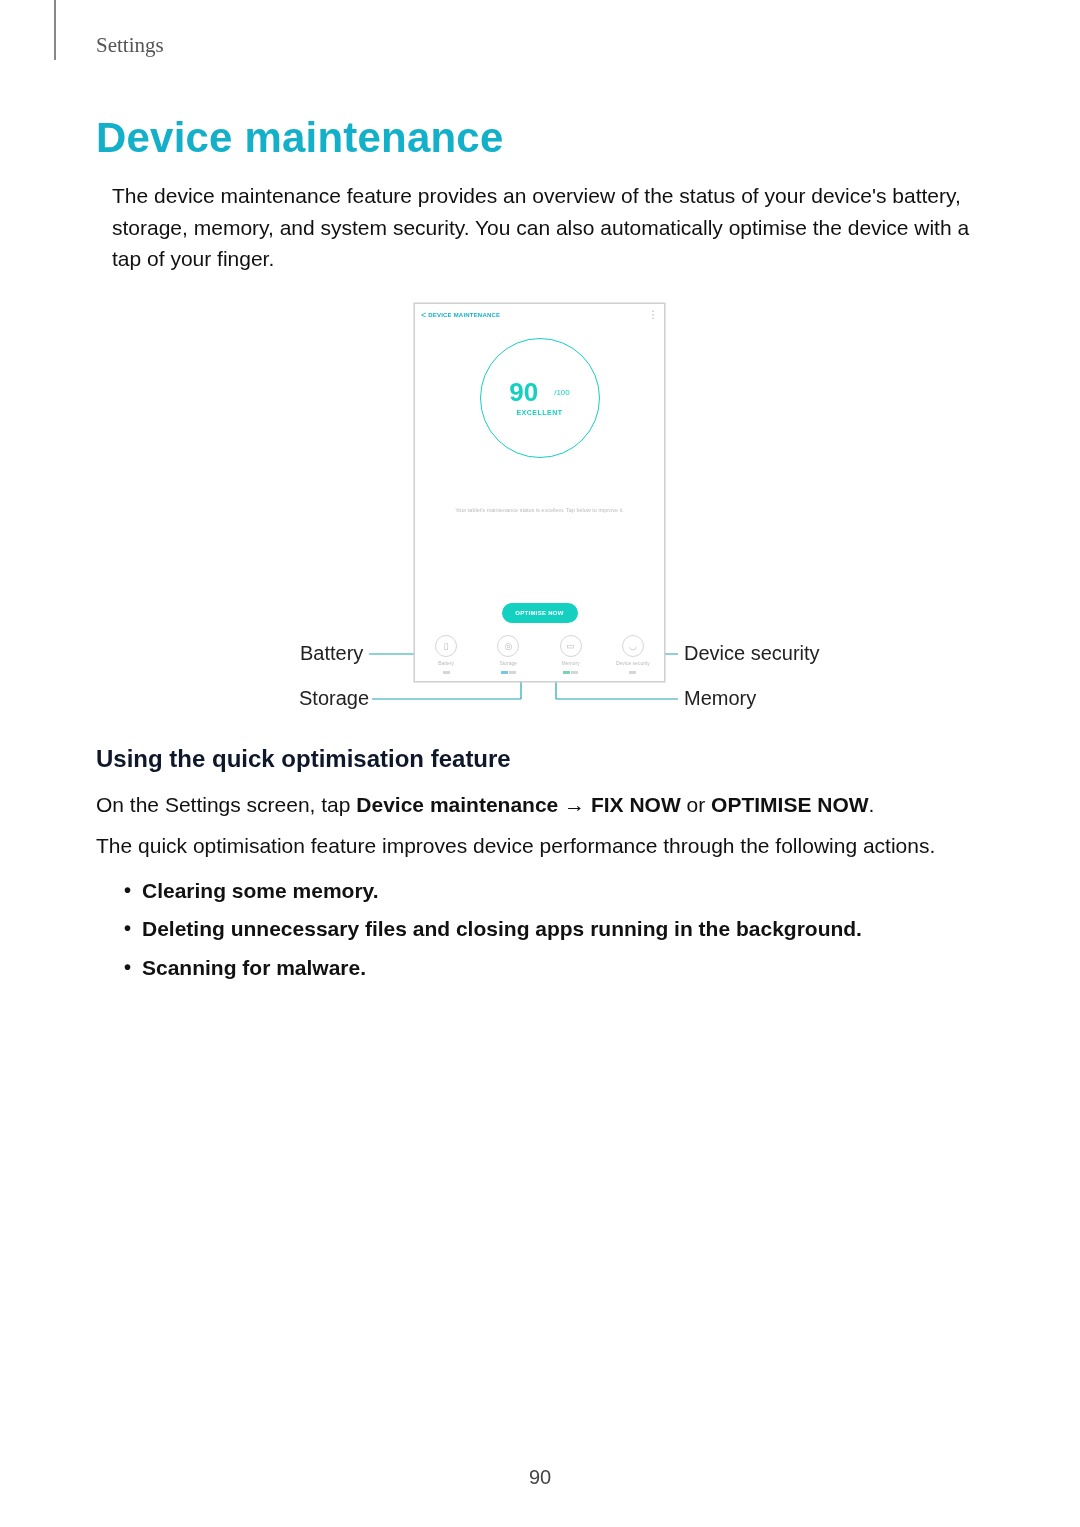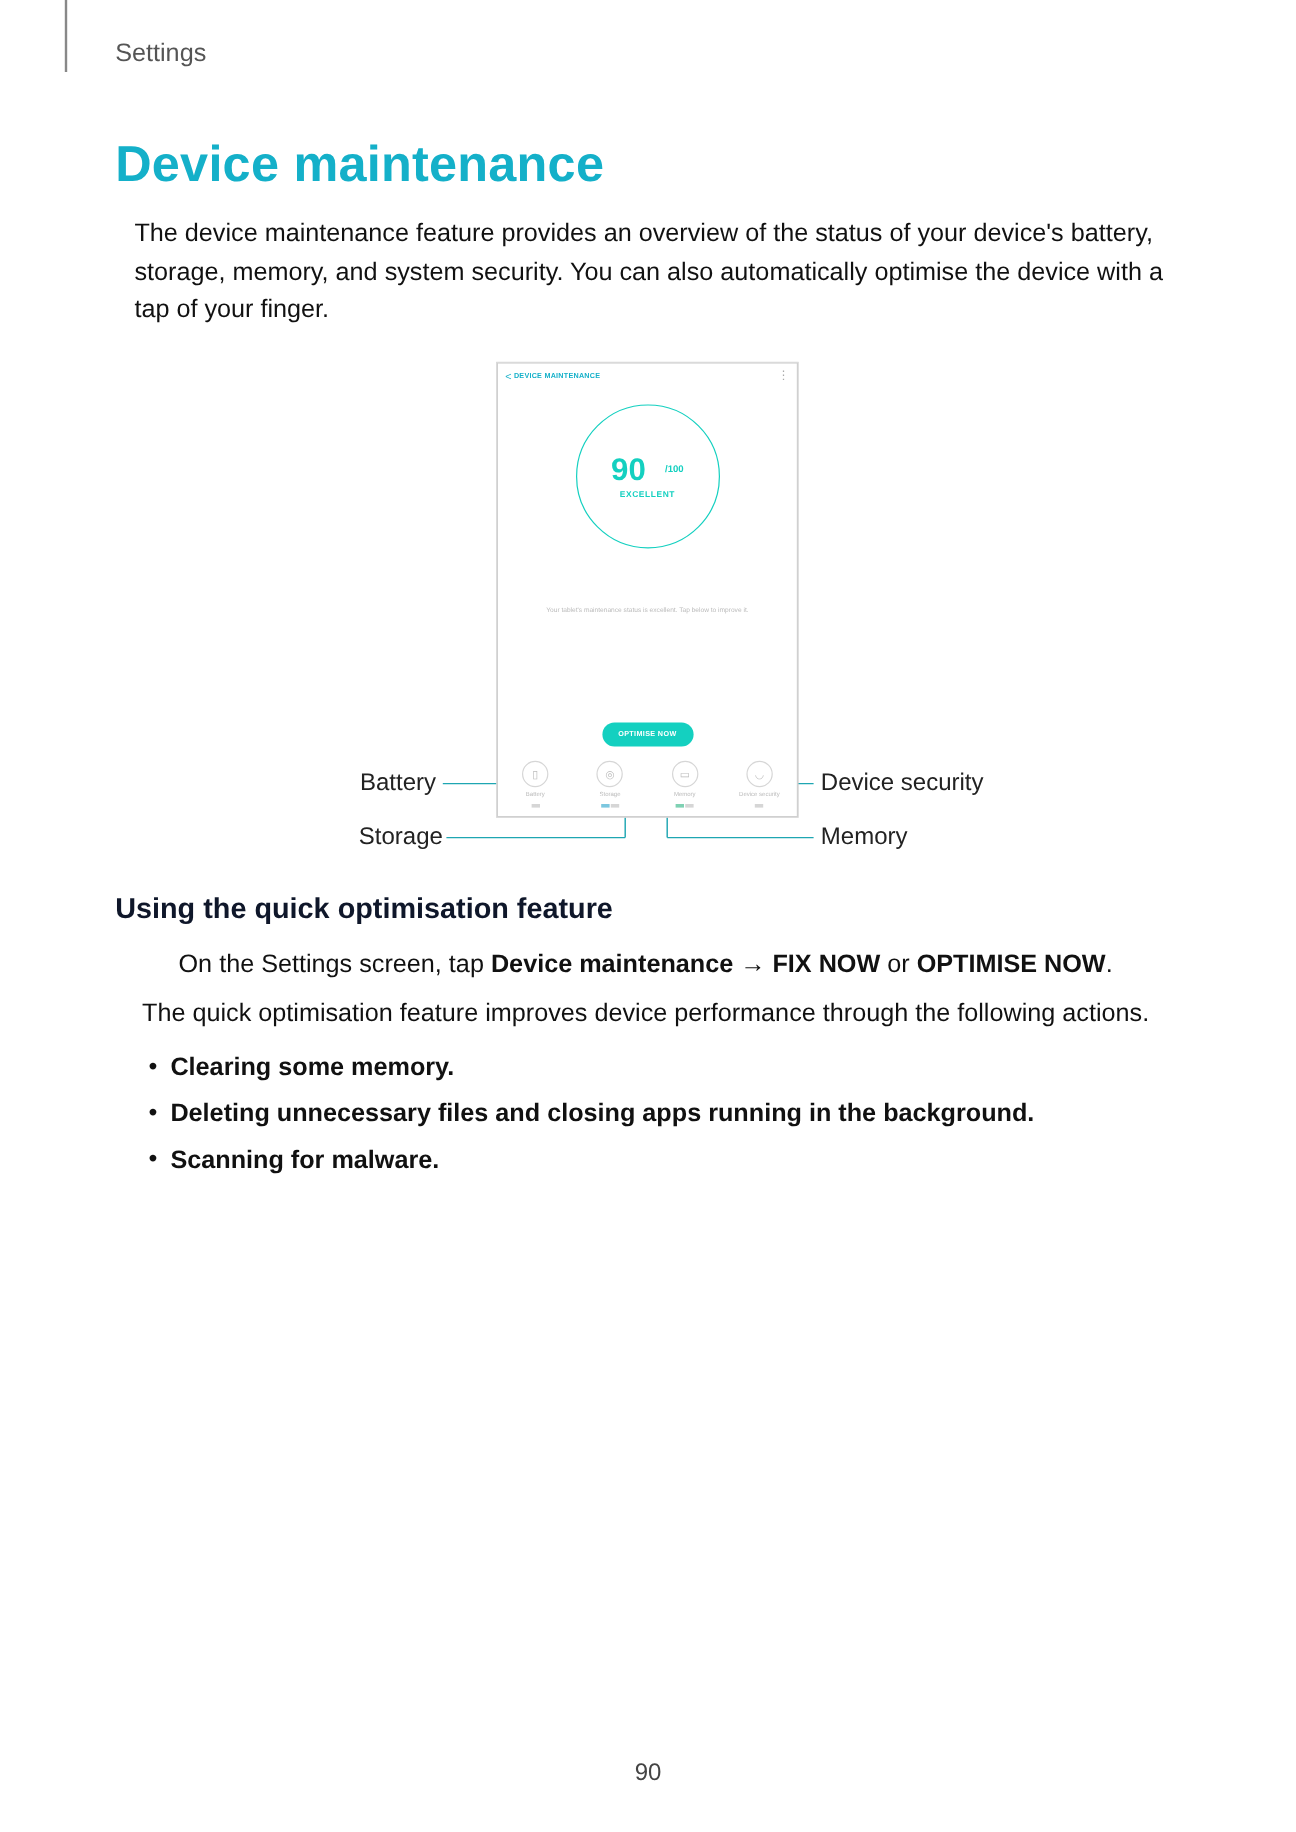--- a/index.html
+++ b/index.html
@@ -24,20 +24,21 @@
     position: absolute;
     left: 96px;
     top: 33px;
     width: 884px;
   }
   .breadcrumb {
     font-size: 21px;
     color: #555;
     font-weight: 400;
     margin-bottom: 56px;
+    font-family: Liberation Serif, serif;
   }
   h1.heading {
     font-size: 42px;
     font-weight: 700;
     color: #14b0c9;
     margin: 0 0 18px 0;
     letter-spacing: 0.2px;
   }
   p.intro {
     font-size: 21px;
@@ -71,21 +72,21 @@
   .ss-back { color:#14b0c9; font-size:9px; }
   .ss-title { font-size:6px; color:#14b0c9; font-weight:700; letter-spacing:0.2px; text-transform:uppercase; margin-left:2px; flex:1; }
   .ss-more { color:#aaa; font-size:10px; line-height:10px; }
   .ss-circle-wrap { display:flex; justify-content:center; margin-top:14px; }
   .ss-circle {
     width: 118px; height:118px; border-radius:50%;
     border: 1.5px solid #14d0c0;
     display:flex; flex-direction:column; align-items:center; justify-content:center;
   }
   .ss-score { font-size:26px; font-weight:700; color:#14d0c0; line-height:1; }
-  .ss-score-unit { font-size:8px; font-weight:700; color:#14d0c0; margin-left:16px; vertical-align: super; }
+  .ss-score-unit { font-size:8px; font-weight:400; color:#14d0c0; margin-left:16px; vertical-align: super; }
   .ss-rating { font-size:7px; font-weight:700; color:#14d0c0; letter-spacing:0.5px; margin-top:4px; }
   .ss-msg { text-align:center; margin-top:48px; font-size:5.5px; color:#bbb; line-height:1.6; padding: 0 20px; }
   .ss-button {
     position:absolute; left:50%; transform:translateX(-50%);
     bottom: 58px;
     width: 76px; height:20px; border-radius:11px;
     background:#14d0c0; color:#fff; font-size:6px; font-weight:700;
     display:flex; align-items:center; justify-content:center;
     letter-spacing:0.3px; text-transform:uppercase;
   }
@@ -120,21 +121,20 @@
     font-size: 24px;
     font-weight: 700;
     color:#0f172a;
     margin: 0 0 16px 0;
   }
   p.body {
     font-size: 21px;
     line-height: 1.5;
     margin: 0 0 10px 0;
     color:#111;
-    text-align:center;
   }
   ul.actions {
     margin: 8px 0 0 0;
     padding: 0 0 0 28px;
     list-style: none;
   }
   ul.actions li {
     font-size: 21px;
     line-height: 1.85;
     color:#111;

